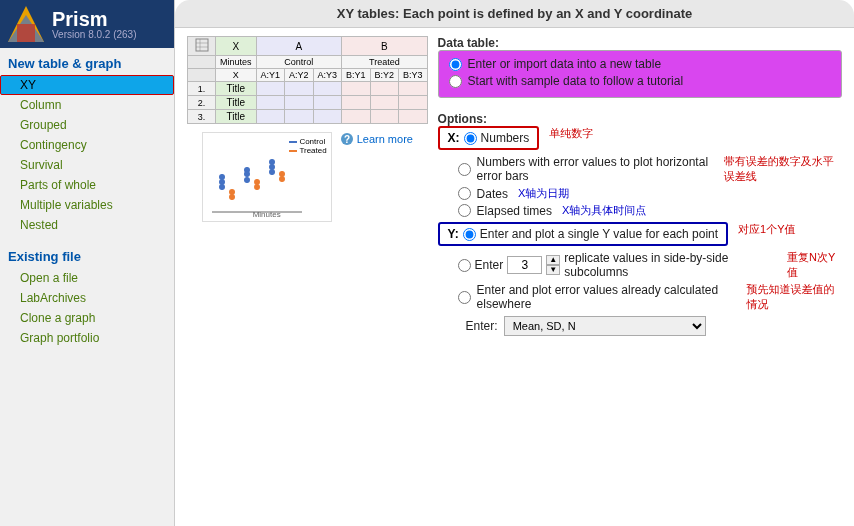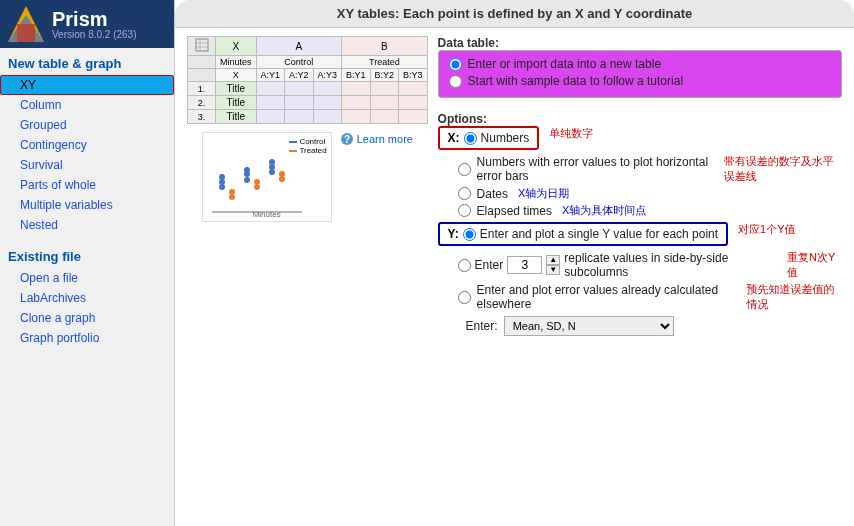--- a/index.html
+++ b/index.html
@@ -32,21 +32,21 @@
     .sidebar-section-title {
       color: #0055aa;
       font-weight: bold;
       font-size: 13px;
       padding: 8px 16px 4px 8px;
     }
     .sidebar-item {
       padding: 3px 20px 3px 20px;
       cursor: pointer;
       font-size: 12px;
-      color: #1d4ed8;
+      color: #4d7c0f;
     }
     .sidebar-item.active {
       background: #0ea5e9;
       border: 1px solid #c00;
       color: #000;
       border-radius: 2px;
       padding: 2px 7px 2px 19px;
     }
     .sidebar-divider { height: 6px; }
 
@@ -213,21 +213,21 @@
       display: flex;
       align-items: center;
       gap: 6px;
       margin-top: 4px;
       margin-left: 8px;
     }
     .enter-select {
       border: 1px solid #aaa;
       padding: 2px 4px;
       font-size: 11px;
-      width: 170px;
+      width: 202px;
     }
   </style>
 </head>
 <body>
 
 <div class="sidebar">
   <div class="sidebar-logo">
     <svg class="logo-icon" viewBox="0 0 40 40">
       <polygon points="0,40 20,0 40,40" fill="#e8a000"></polygon>
       <polygon points="0,40 20,10 40,40" fill="#4472c4" opacity="0.7"></polygon>

